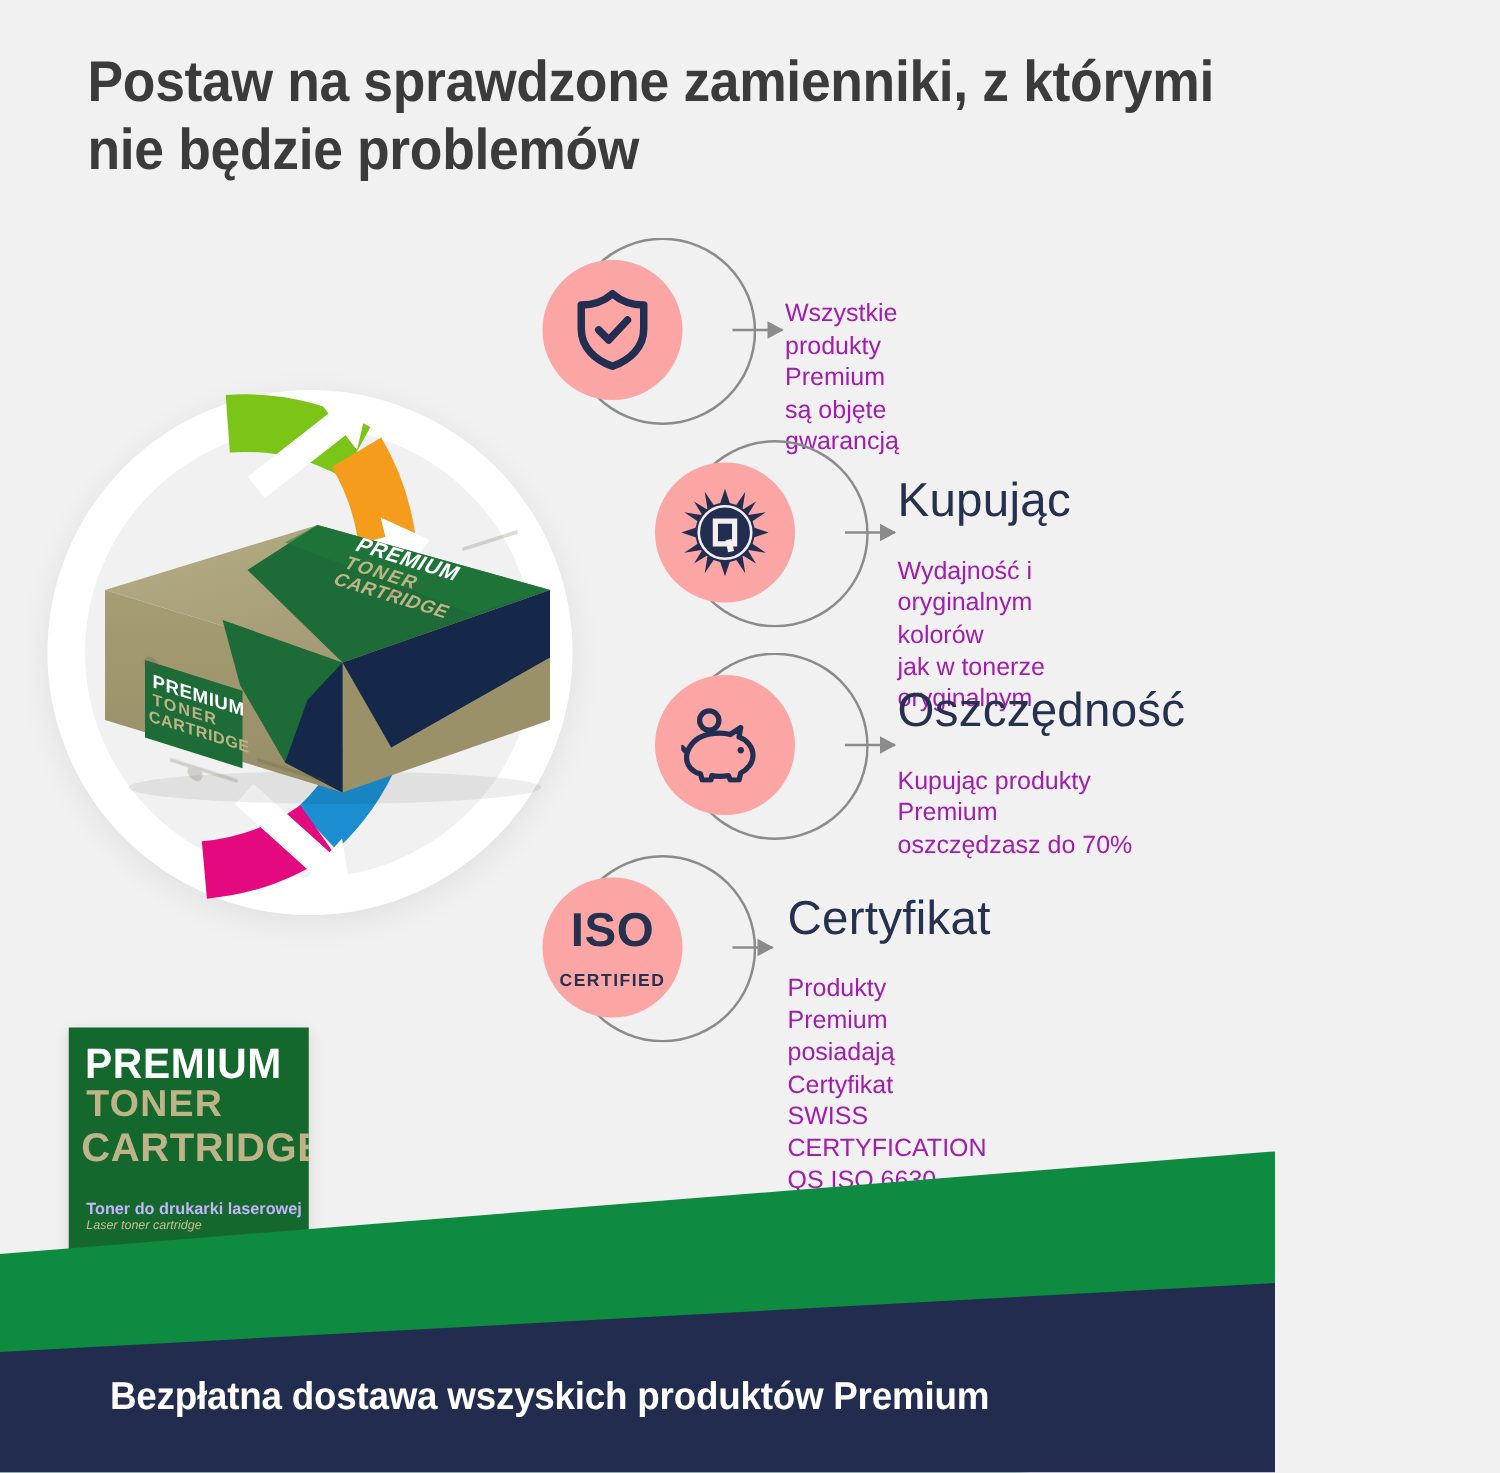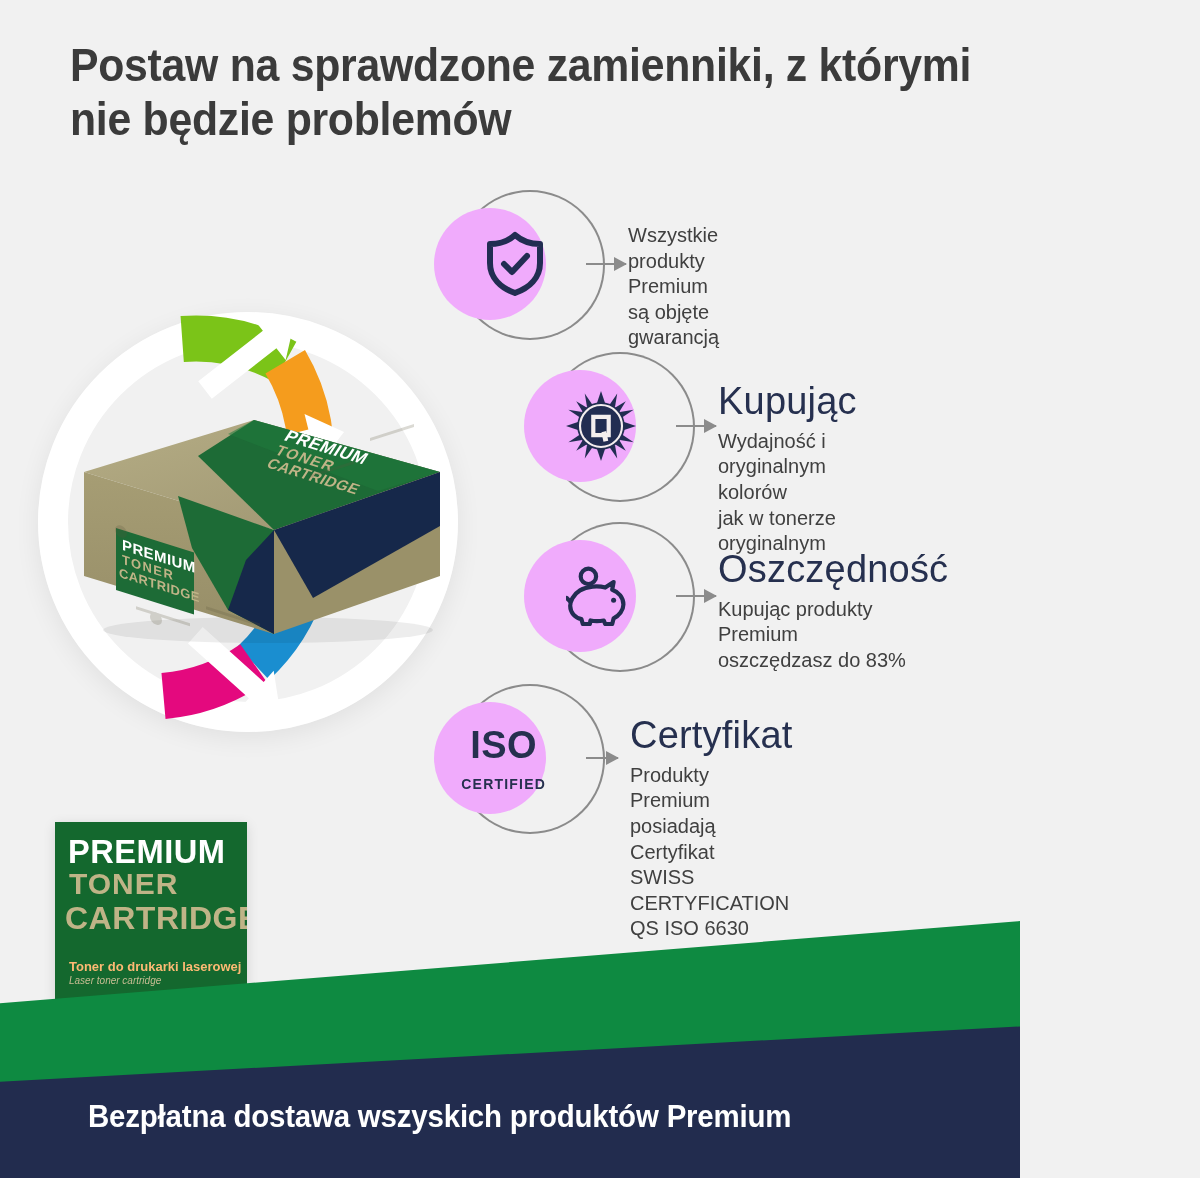--- a/index.html
+++ b/index.html
@@ -42,24 +42,24 @@
 
   
   .feature {
     position: absolute;
   }
   .feat-circle {
     position: absolute;
     width: 112px;
     height: 112px;
     border-radius: 50%;
-    background: #f0abfc;
+    background: #fca5a5;
     display: flex;
     align-items: center;
-    justify-content: flex-end;
+    justify-content: center;
   }
   .feat-arc {
     position: absolute;
     width: 150px;
     height: 150px;
     border-radius: 50%;
     border: 2px solid #8b8b8b;
     border-left-color: transparent;
     border-top-color: transparent;
     border-bottom-color: transparent;
@@ -88,23 +88,23 @@
   .feat-title {
     font-size: 38px;
     color: #26304f;
     font-weight: 400;
     line-height: 1.05;
     letter-spacing: 0.2px;
     white-space: nowrap;
   }
   .feat-body {
     font-size: 20px;
-    color: #404040;
+    color: #a21caf;
     line-height: 1.28;
-    margin-top: 7px;
+    margin-top: 23px;
     white-space: pre-line;
   }
 
   
   .icon-svg { display: block; }
   .iso-badge {
     text-align: center;
     color: #26304f;
     line-height: 1;
   }
@@ -199,21 +199,21 @@
     line-height: 1;
     transform: scaleX(1.0);
     transform-origin: left top;
   }
   .logo-tag1 {
     position: absolute;
     left: 14px;
     top: 138px;
     font-size: 13px;
     font-weight: 700;
-    color: #fdba74;
+    color: #c4b5fd;
     line-height: 1;
   }
   .logo-tag2 {
     position: absolute;
     left: 14px;
     top: 154px;
     font-size: 10px;
     font-style: italic;
     color: #c8bd93;
     line-height: 1;
@@ -431,21 +431,21 @@
 
           <path d="M6 50 L1 45"></path>
         </g>
         <circle cx="68" cy="48" r="3.6" fill="#222d52"></circle>
       </svg>
     </div>
     <div class="connector" style="left:676px; top:595px; width:40px;"></div>
     <div class="feat-text" style="left:718px; top:550px;">
       <div class="feat-title">Oszczędność</div>
       <div class="feat-body">Kupując produkty Premium
-oszczędzasz do 83%</div>
+oszczędzasz do 70%</div>
     </div>
   </div>
 
   <div class="feature" style="left:0;top:0;">
     <div class="feat-arc wide" style="left:455px; top:684px;"></div>
     <div class="feat-circle" style="left:434px; top:702px;">
       <div class="iso-badge">
         <span class="iso-main">ISO</span>
         <span class="iso-sub">CERTIFIED</span>
       </div>

